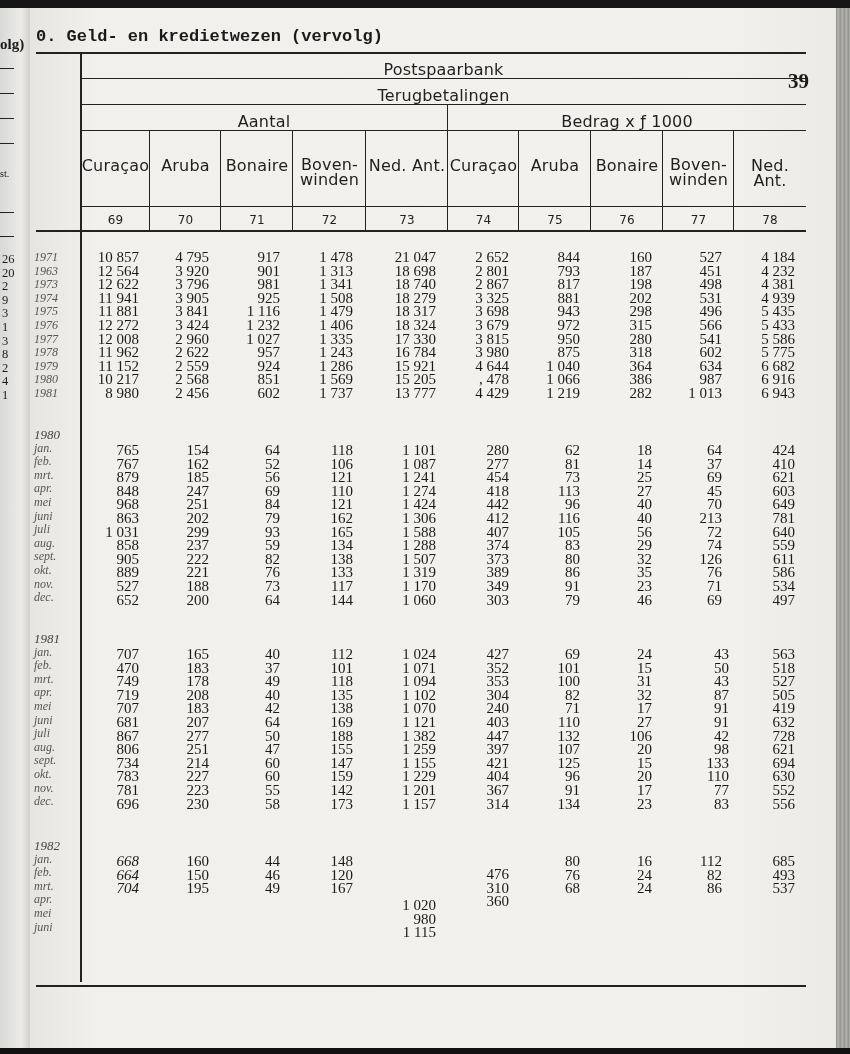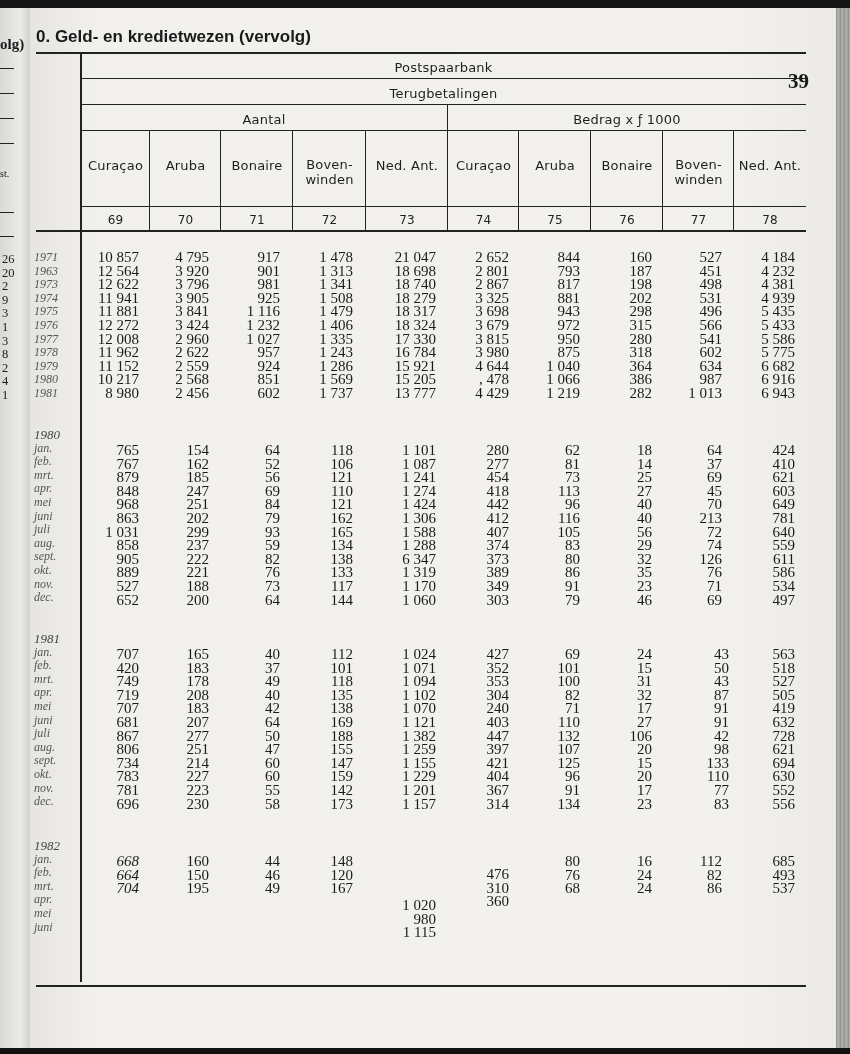--- a/index.html
+++ b/index.html
@@ -23,31 +23,31 @@
     background: linear-gradient(to right, #e6e5e2, #f1f0ed 8%, #f2f1ee 85%, #ebeae6);
   }
   .page-edge {
     position: absolute; right: 0; top: 8px; width: 14px; height: 1040px;
     background: repeating-linear-gradient(to right, #8a8a87 0px, #b7b6b2 2px, #9c9b98 4px);
   }
   .bottom-dark { position: absolute; left: 0; bottom: 0; width: 850px; height: 6px; background: #111; }
 
   .title {
     position: absolute; left: 36px; top: 27px; font-size: 17px; font-weight: bold;
-    font-family: Liberation Sans, sans-serif;
+    font-family: Liberation Mono, monospace;
   }
   .page-num { position: absolute; left: 788px; top: 26px; font-size: 21px; font-weight: bold; margin-top: 43px; }
 
   .hr { position: absolute; height: 2px; background: #222; }
   .hr.thin { height: 1px; }
   .vr { position: absolute; width: 2px; background: #222; }
   .vr.thin { width: 1px; }
 
   .hdr {
-    position: absolute; font-family: "DejaVu Sans", sans-serif; font-size: 13px;
+    position: absolute; font-family: "DejaVu Sans", sans-serif; font-size: 16px;
     text-align: center; color: #1f1f1f; letter-spacing: 0.2px;
   }
   .colhead { line-height: 15px; }
   .colnum { font-size: 12px; }
 
   .rowlabels { position: absolute; left: 34px; font-style: italic; font-size: 12px; color: #555; line-height: 13.6px; }
   .rowlabels div { height: 13.6px; }
   .rowlabels .yr { font-size: 13px; color: #444; }
 
   .col { position: absolute; text-align: right; font-size: 15px; line-height: 13.6px; }
@@ -374,21 +374,21 @@
     </div>
     <div class="col" style="top: 444px; right: 414px;">
       <div>1 101</div>
       <div>1 087</div>
       <div>1 241</div>
       <div>1 274</div>
       <div>1 424</div>
       <div>1 306</div>
       <div>1 588</div>
       <div>1 288</div>
-      <div>6 347</div>
+      <div>1 507</div>
       <div>1 319</div>
       <div>1 170</div>
       <div>1 060</div>
     </div>
     <div class="col" style="top: 444px; right: 341px;">
       <div>280</div>
       <div>277</div>
       <div>454</div>
       <div>418</div>
       <div>442</div>
@@ -466,21 +466,21 @@
       <div>juni</div>
       <div>juli</div>
       <div>aug.</div>
       <div>sept.</div>
       <div>okt.</div>
       <div>nov.</div>
       <div>dec.</div>
     </div>
     <div class="col" style="top: 648px; right: 711px;">
       <div>707</div>
-      <div>420</div>
+      <div>470</div>
       <div>749</div>
       <div>719</div>
       <div>707</div>
       <div>681</div>
       <div>867</div>
       <div>806</div>
       <div>734</div>
       <div>783</div>
       <div>781</div>
       <div>696</div>

